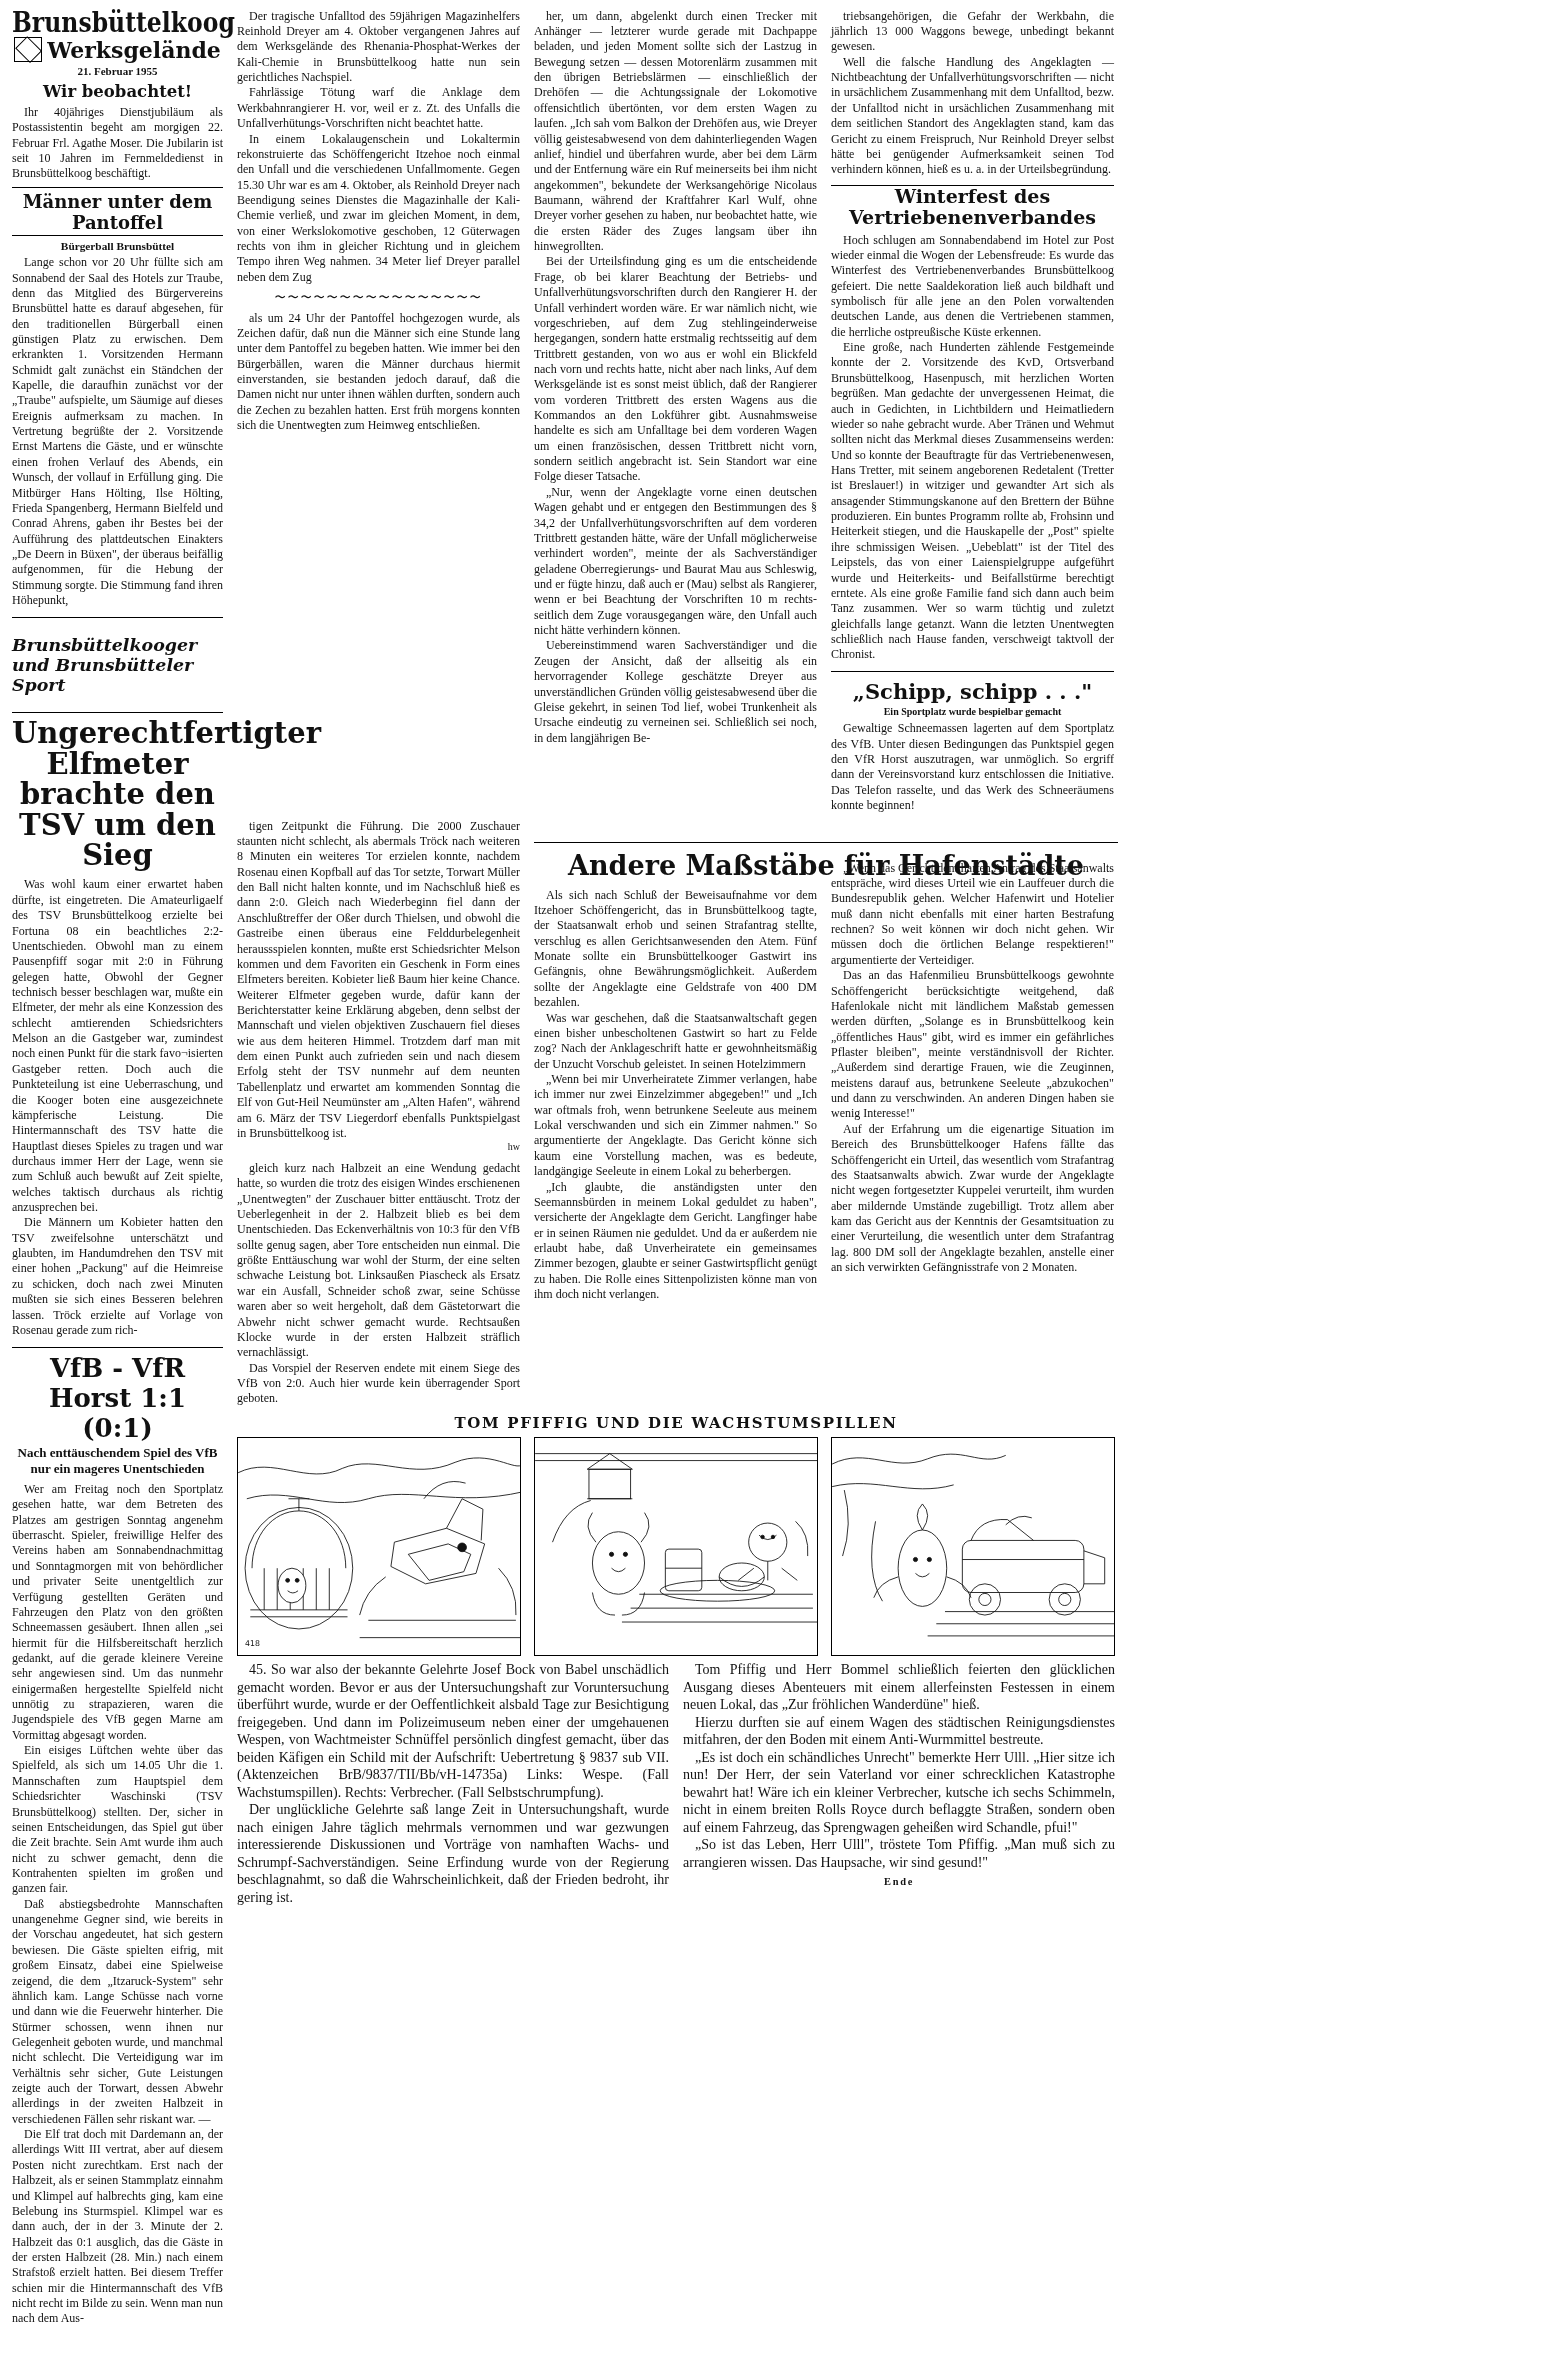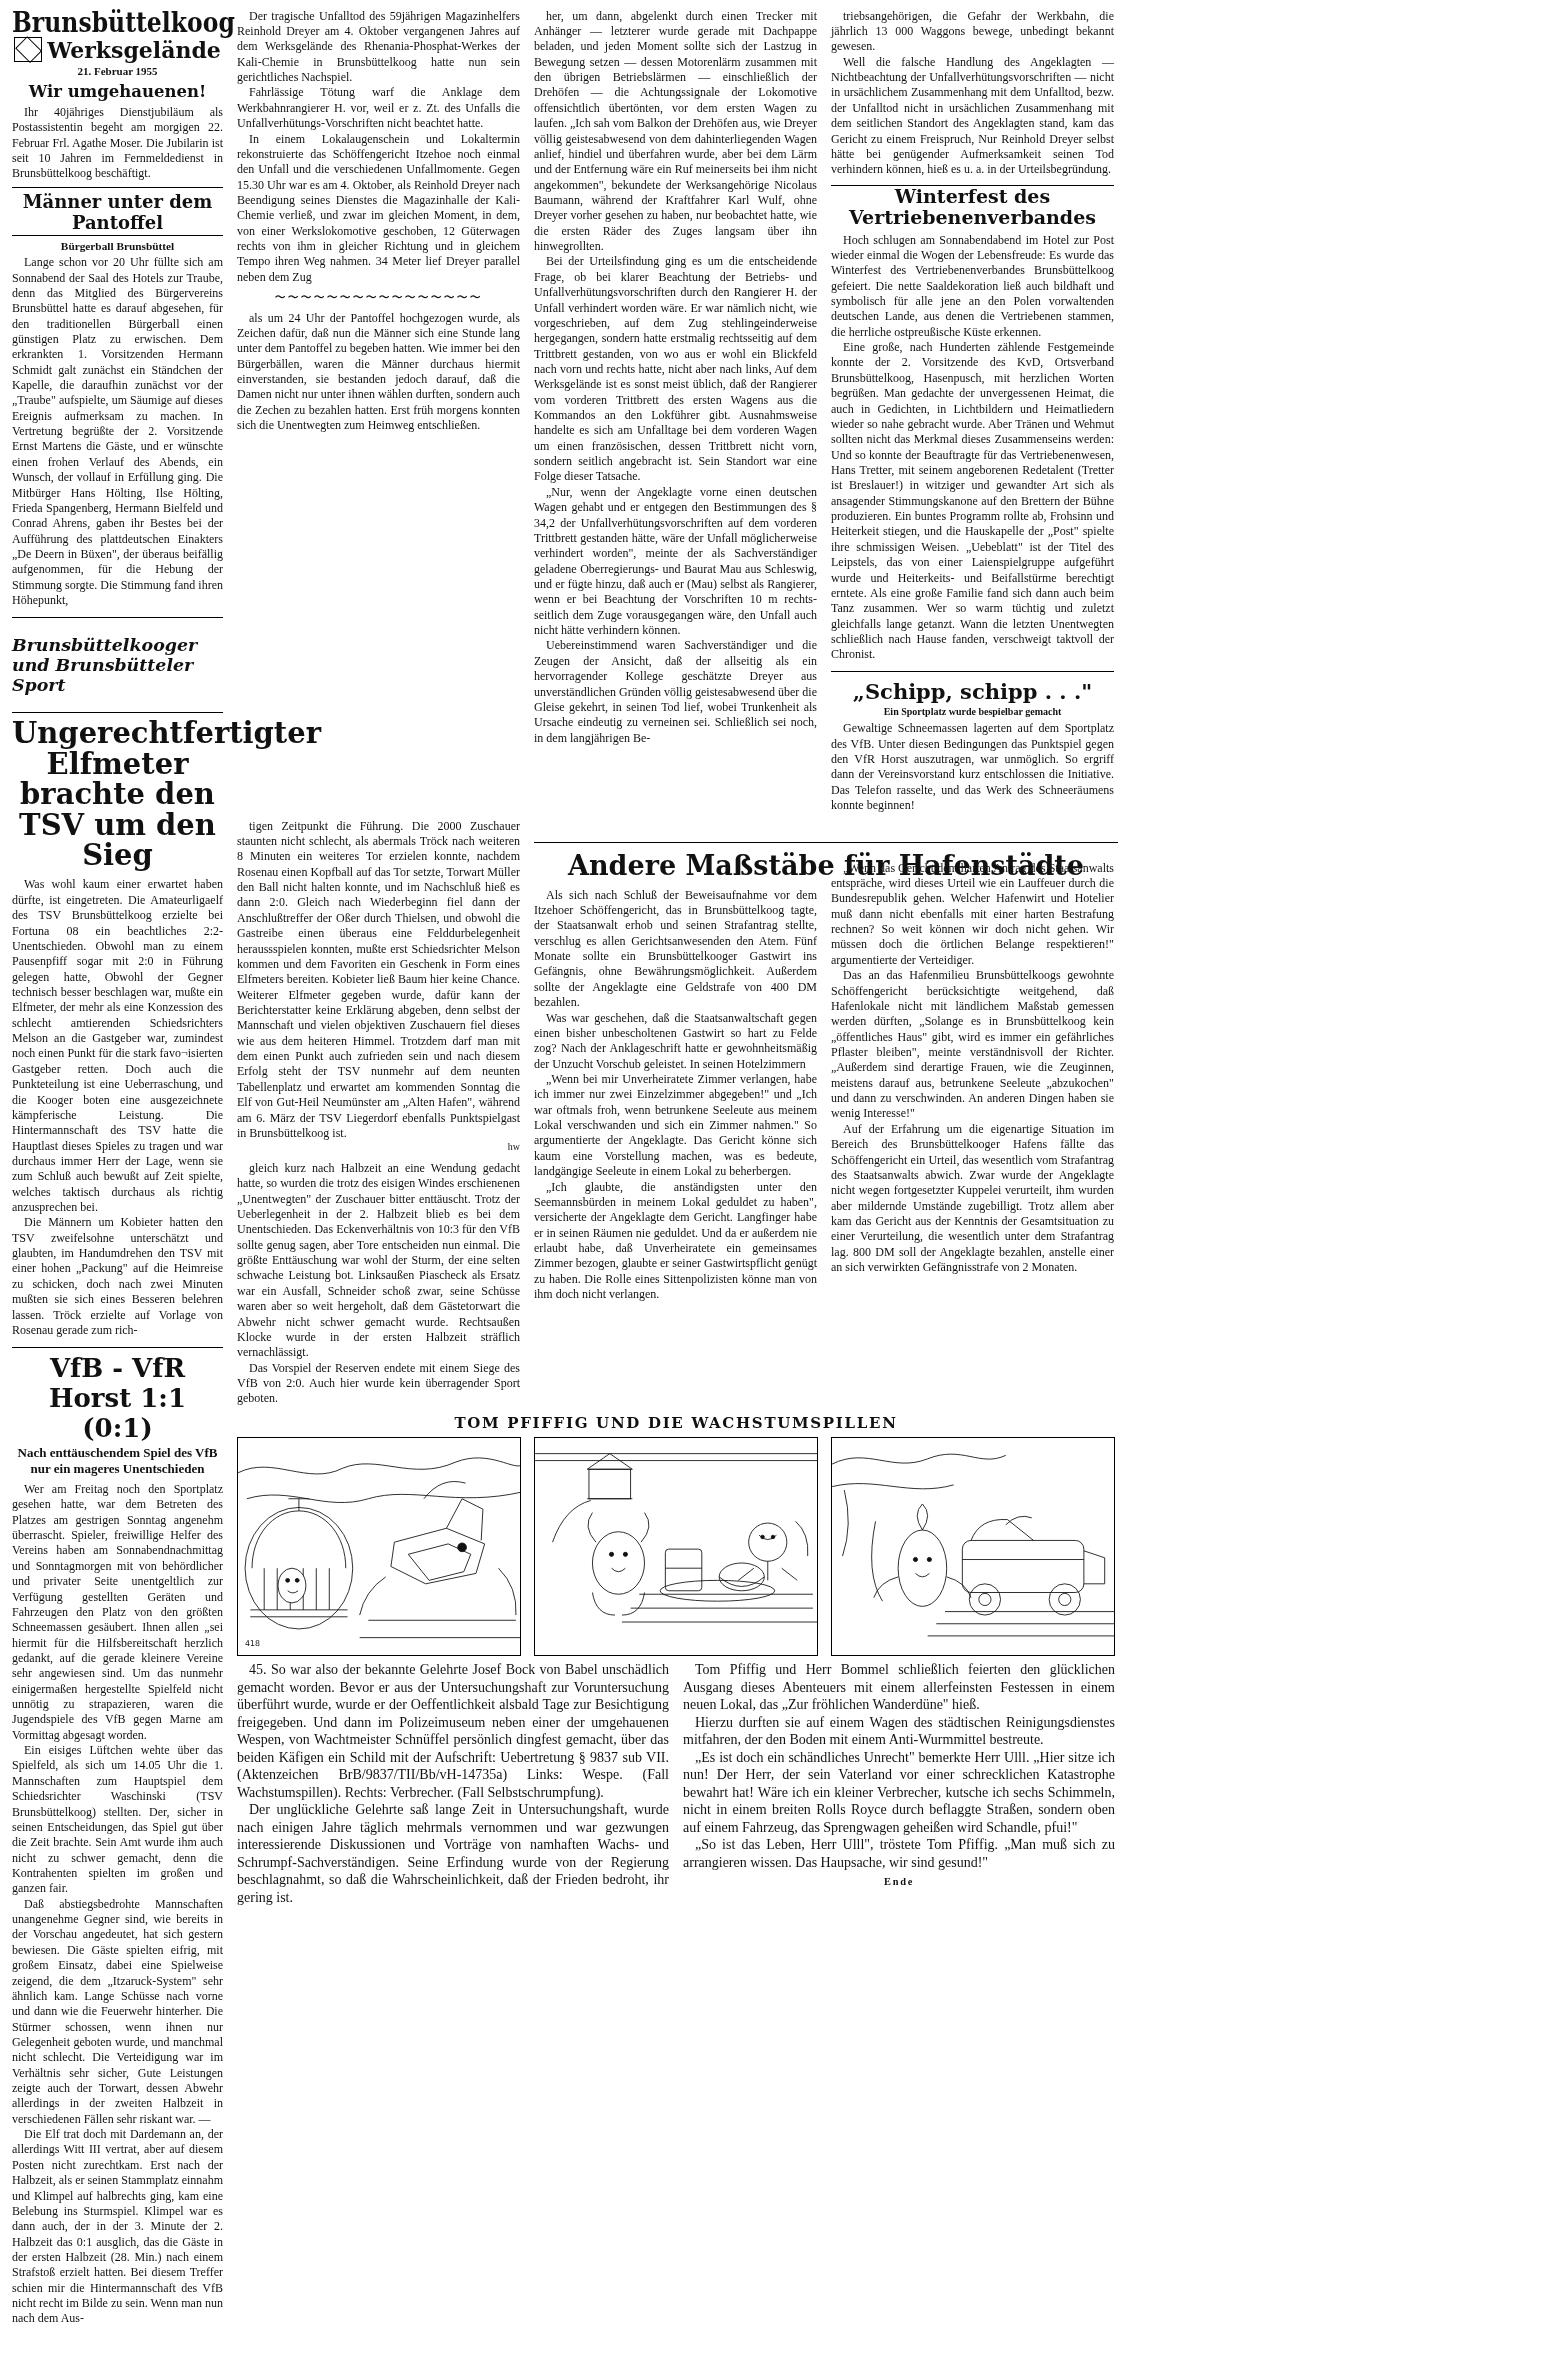--- a/index.html
+++ b/index.html
@@ -51,21 +51,21 @@
     <div class="colA">
       <div class="masthead">
         <div class="mast-line1">Brunsbüttelkoog</div>
         <div class="mast-line2">
           <span class="crest"></span>
           <span>Werksgelände</span>
         </div>
         <div class="mast-date">21. Februar 1955</div>
       </div>
 
-      <h2 class="sec h-gratulieren">Wir umgehauenen!</h2>
+      <h2 class="sec h-gratulieren">Wir beobachtet!</h2>
       <p>Ihr 40jähriges Dienstjubiläum als Postassistentin begeht am morgigen 22. Februar Frl. Agathe Moser. Die Jubilarin ist seit 10 Jahren im Fernmeldedienst in Brunsbüttelkoog beschäftigt.</p>
 
       <h2 class="sec h-pantoffel">Männer unter dem Pantoffel</h2>
       <div class="sub-center">Bürgerball Brunsbüttel</div>
       <p>Lange schon vor 20 Uhr füllte sich am Sonnabend der Saal des Hotels zur Traube, denn das Mitglied des Bürgervereins Brunsbüttel hatte es darauf abgesehen, für den traditionellen Bürgerball einen günstigen Platz zu erwischen. Dem erkrankten 1. Vorsitzenden Hermann Schmidt galt zunächst ein Ständchen der Kapelle, die daraufhin zunächst vor der „Traube" aufspielte, um Säumige auf dieses Ereignis aufmerksam zu machen. In Vertretung begrüßte der 2. Vorsitzende Ernst Martens die Gäste, und er wünschte einen frohen Verlauf des Abends, ein Wunsch, der vollauf in Erfüllung ging. Die Mitbürger Hans Hölting, Ilse Hölting, Frieda Spangenberg, Hermann Bielfeld und Conrad Ahrens, gaben ihr Bestes bei der Aufführung des plattdeutschen Einakters „De Deern in Büxen", der überaus beifällig aufgenommen, für die Hebung der Stimmung sorgte. Die Stimmung fand ihren Höhepunkt,</p>
 
       <div class="sportshead">Brunsbüttelkooger und Brunsbütteler Sport</div>
 
       <div class="h-elf">Ungerechtfertigter Elfmeter brachte den TSV um den Sieg</div>
       <p>Was wohl kaum einer erwartet haben dürfte, ist eingetreten. Die Amateurligaelf des TSV Brunsbüttelkoog erzielte bei Fortuna 08 ein beachtliches 2:2-Unentschieden. Obwohl man zu einem Pausenpfiff sogar mit 2:0 in Führung gelegen hatte, Obwohl der Gegner technisch besser beschlagen war, mußte ein Elfmeter, der mehr als eine Konzession des schlecht amtierenden Schiedsrichters Melson an die Gastgeber war, zumindest noch einen Punkt für die stark favo¬isierten Gastgeber retten. Doch auch die Punkteteilung ist eine Ueberraschung, und die Kooger boten eine ausgezeichnete kämpferische Leistung. Die Hintermannschaft des TSV hatte die Hauptlast dieses Spieles zu tragen und war durchaus immer Herr der Lage, wenn sie zum Schluß auch bewußt auf Zeit spielte, welches taktisch durchaus als richtig anzusprechen bei.</p>

